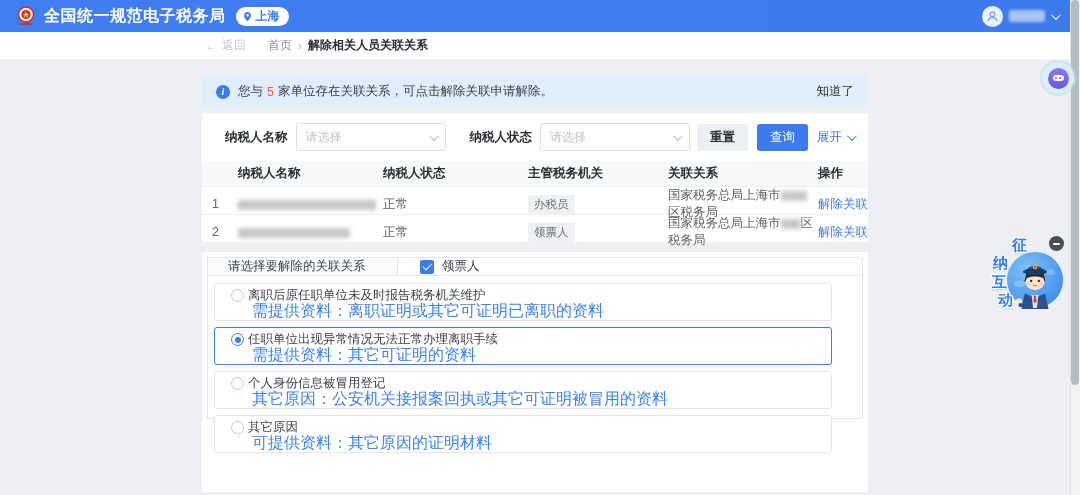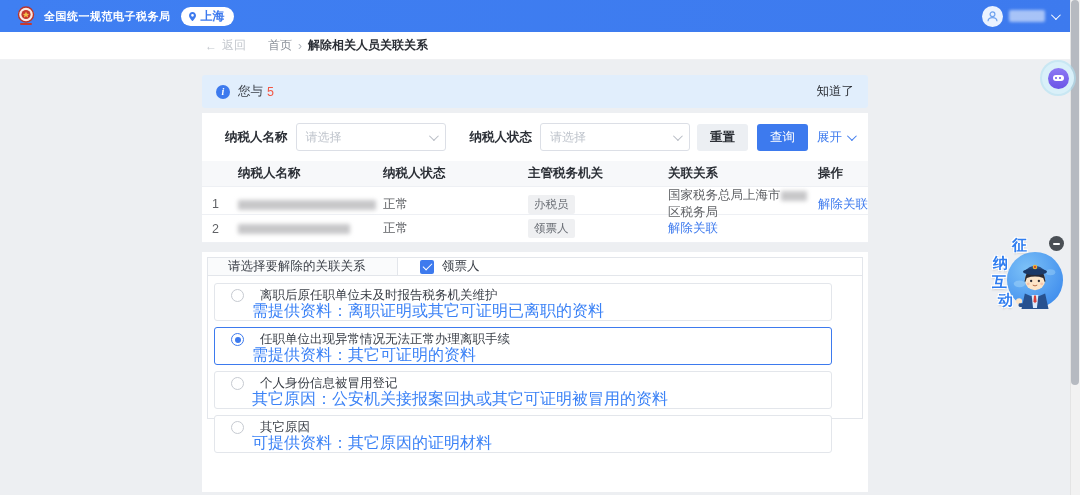--- a/index.html
+++ b/index.html
@@ -11,21 +11,21 @@
     overflow: hidden;
     color: #303133;
   }
   
   .topbar {
     position:absolute; left:0; top:0; width:1080px; height:32px;
     background: linear-gradient(90deg,#3f7ff2,#3d7aee);
     display:flex; align-items:center; padding:0 16px; color:#fff;
   }
   .emblem { width:20px; height:20px; margin-right:8px; flex:0 0 auto; }
-  .app-title { font-size:11px; font-weight:700; letter-spacing:.5px; }
+  .app-title { font-size:16px; font-weight:700; letter-spacing:.5px; }
   .loc-pill {
     margin-left:10px; background:#fff; border-radius:10px; height:19px;
     display:flex; align-items:center; padding:0 9px 0 6px; cursor:pointer;
   }
   .loc-pill span { color:#3d7aee; font-size:12px; font-weight:700; }
   .pin { width:11px; height:11px; margin-right:3px; }
   .topbar-right { margin-left:auto; display:flex; align-items:center; gap:6px; padding-right:6px; }
   .avatar {
     width:21px; height:21px; border-radius:50%; background:#eaf2ff;
     display:flex; align-items:center; justify-content:center;
@@ -109,21 +109,21 @@
     border-right:1.6px solid #fff; border-bottom:1.6px solid #fff; transform:rotate(45deg);
   }
   .cb-label { font-size:12.5px; color:#3a3f47; }
   .r2 .val-cell { display:block; padding:7px 30px 7px 6px; }
   .opt {
     border:1px solid #e3e6eb; border-radius:3px; height:38px; margin-bottom:6px;
     padding:4px 16px; cursor:pointer; background:#fff;
   }
   .opt:last-child { margin-bottom:0; }
   .opt.sel { border-color:#3d7aee; }
-  .opt .t { display:flex; align-items:center; gap:16px; font-size:12.5px; color:#3a3f47; line-height:15px; }
+  .opt .t { display:flex; align-items:center; gap:4px; font-size:12.5px; color:#3a3f47; line-height:15px; }
   .radio { width:13px; height:13px; border:1px solid #c6cad1; border-radius:50%; background:#fff; flex:0 0 auto; position:relative; }
   .opt.sel .radio { border-color:#3d7aee; }
   .opt.sel .radio::after { content:""; position:absolute; left:2.5px; top:2.5px; width:6px; height:6px; border-radius:50%; background:#3d7aee; }
   .opt .d { font-size:16px; color:#3b82f6; margin:1px 0 0 21px; line-height:14px; }
 
   
   .scrollbar { position:absolute; right:0; top:0; width:10px; height:495px; background:#f2f2f2; border-left:1px solid #e4e4e4; }
   .thumb { position:absolute; right:1px; top:0; width:8px; height:385px; border-radius:4px; background:#b6bac1; cursor:pointer; }
 
   .chat-float {
@@ -185,20 +185,21 @@
   </span>
   <span class="crumb-home">首页</span>
   <span class="crumb-sep">›</span>
   <span class="crumb-cur">解除相关人员关联关系</span>
 </div>
 
 <div class="banner">
   <span class="info-ic">i</span>
   <span>您与</span>
   <span class="cnt">5</span>
+  <span>家单位存在关联关系，可点击解除关联申请解除。</span>
   <span class="dismiss">知道了</span>
 </div>
 
 <div class="card">
   <div class="filter-row">
     <span class="f-label">纳税人名称</span>
     <div class="select">
       <span class="ph">请选择</span>
       <span class="chev gray"></span>
     </div>
@@ -234,20 +235,21 @@
       <span><span class="badge">办税员</span></span>
       <span class="cell"><span>国家税务总局上海市</span><span class="redact" style="width:26px"></span><span>区税务局</span></span>
       <span class="link">解除关联</span>
     </div>
 
     <div class="trow">
       <span class="idx">2</span>
       <span><span class="redact" style="width:112px"></span></span>
       <span class="cell">正常</span>
       <span><span class="badge">领票人</span></span>
+      <span class="cell"><span>国家税务总局上海市</span><span class="redact" style="width:20px"></span><span>区税务局</span></span>
       <span class="link">解除关联</span>
     </div>
   </div>
 </div>
 
 <div class="form-sec">
   <div class="form-tbl">
     <div class="f-row r1">
       <div class="lab-cell">请选择要解除的关联关系</div>
       <div class="val-cell">

